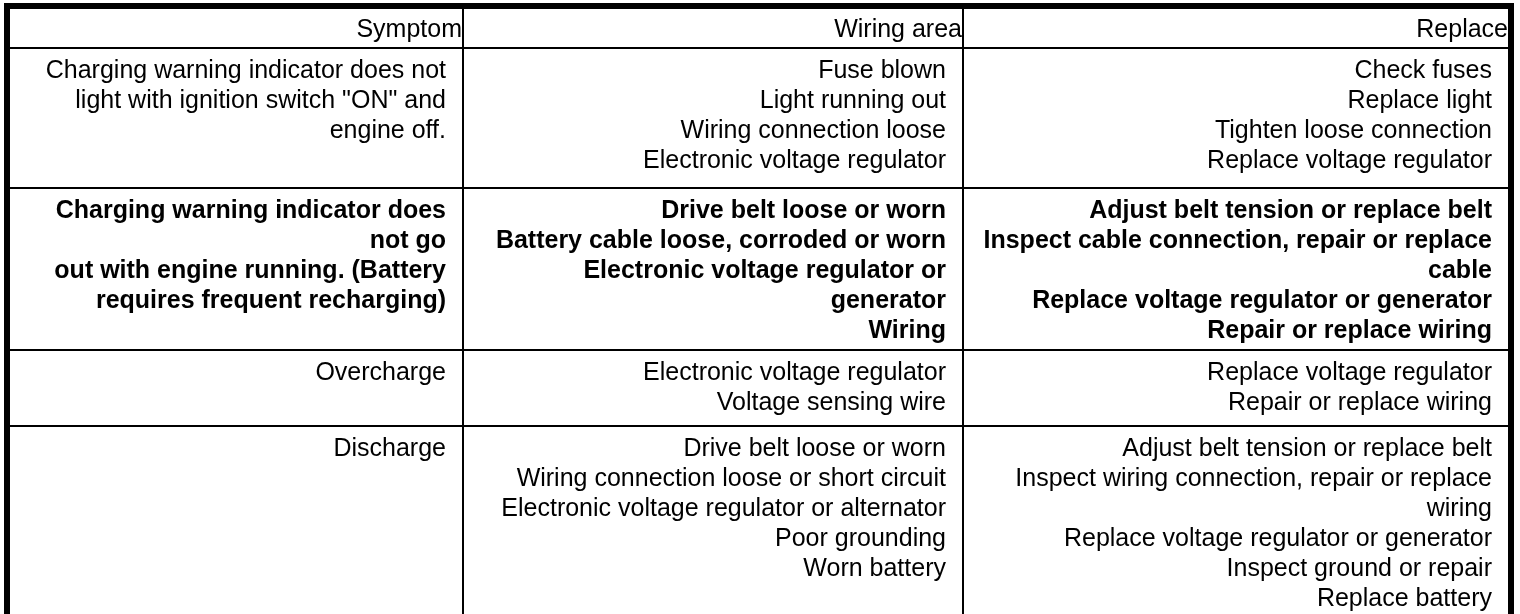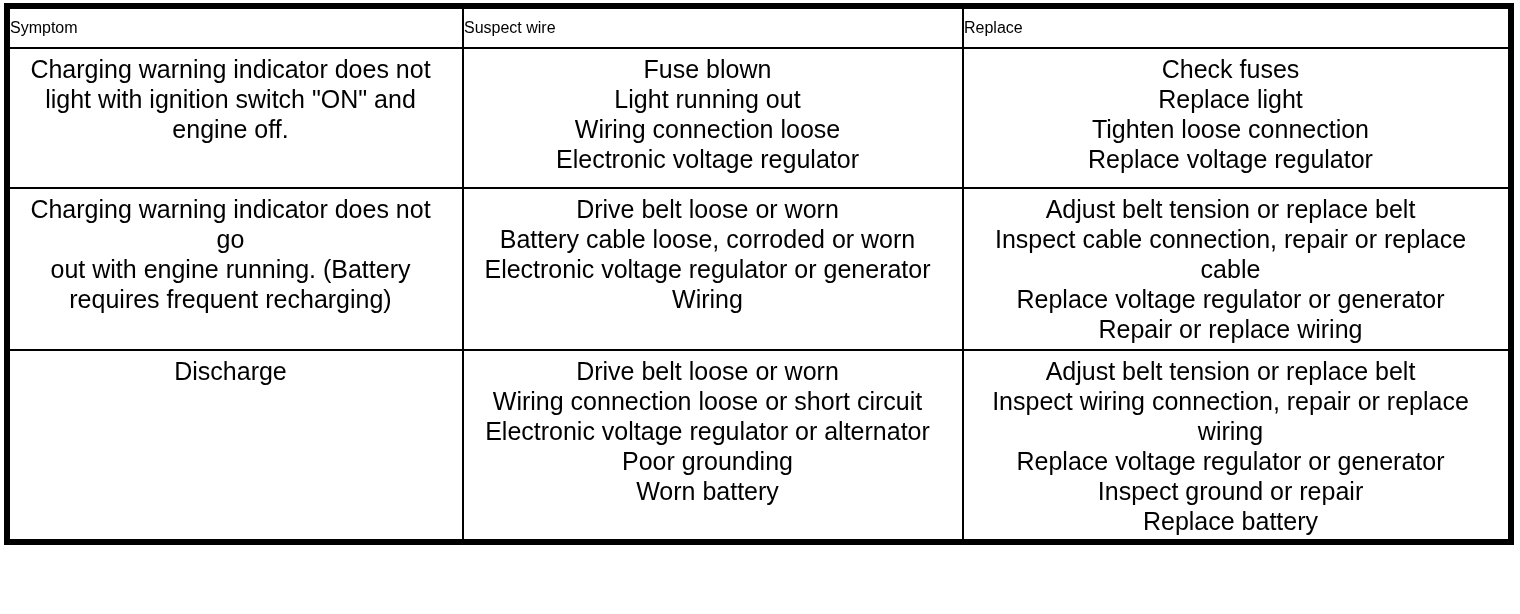--- a/index.html
+++ b/index.html
@@ -22,53 +22,53 @@
     background: #ffffff;
     border: 6px solid #000000;
   }
   table.trouble th,
   table.trouble td {
     border: 2px solid #000000;
     vertical-align: top;
     overflow: hidden;
   }
   table.trouble th {
-    font-size: 16px;
+    font-size: 25px;
     font-weight: 400;
     height: 38px;
     line-height: 38px;
     padding: 0;
-    text-align: left;
+    text-align: right;
   }
   table.trouble td {
     font-size: 25px;
     line-height: 30px;
     padding: 5px 16px 3px 5px;
     white-space: pre-line;
-    text-align: center;
+    text-align: right;
     margin-left: 28px;
   }
   tr.row-1 td { height: 130px; }
-  tr.row-2 td { height: 152px; }
+  tr.row-2 td { height: 152px; font-weight: bold; }
   tr.row-3 td { height: 66px;  }
   tr.row-4 td { height: 180px; }
 </style>
 </head>
 <body>
 
 <table class="trouble">
   <colgroup>
     <col style="width:456px">
     <col style="width:500px">
     <col style="width:548px">
   </colgroup>
   <thead>
     <tr>
       <th>Symptom</th>
-      <th>Suspect wire</th>
+      <th>Wiring area</th>
       <th>Replace</th>
     </tr>
   </thead>
   <tbody>
     <tr class="row-1">
       <td>Charging warning indicator does not
 light with ignition switch "ON" and
 engine off.</td>
       <td>Fuse blown
 Light running out
@@ -86,20 +86,27 @@
       <td>Drive belt loose or worn
 Battery cable loose, corroded or worn
 Electronic voltage regulator or generator
 Wiring</td>
       <td>Adjust belt tension or replace belt
 Inspect cable connection, repair or replace
 cable
 Replace voltage regulator or generator
 Repair or replace wiring</td>
     </tr>
+    <tr class="row-3">
+      <td>Overcharge</td>
+      <td>Electronic voltage regulator
+Voltage sensing wire</td>
+      <td>Replace voltage regulator
+Repair or replace wiring</td>
+    </tr>
     <tr class="row-4">
       <td>Discharge</td>
       <td>Drive belt loose or worn
 Wiring connection loose or short circuit
 Electronic voltage regulator or alternator
 Poor grounding
 Worn battery</td>
       <td>Adjust belt tension or replace belt
 Inspect wiring connection, repair or replace
 wiring

